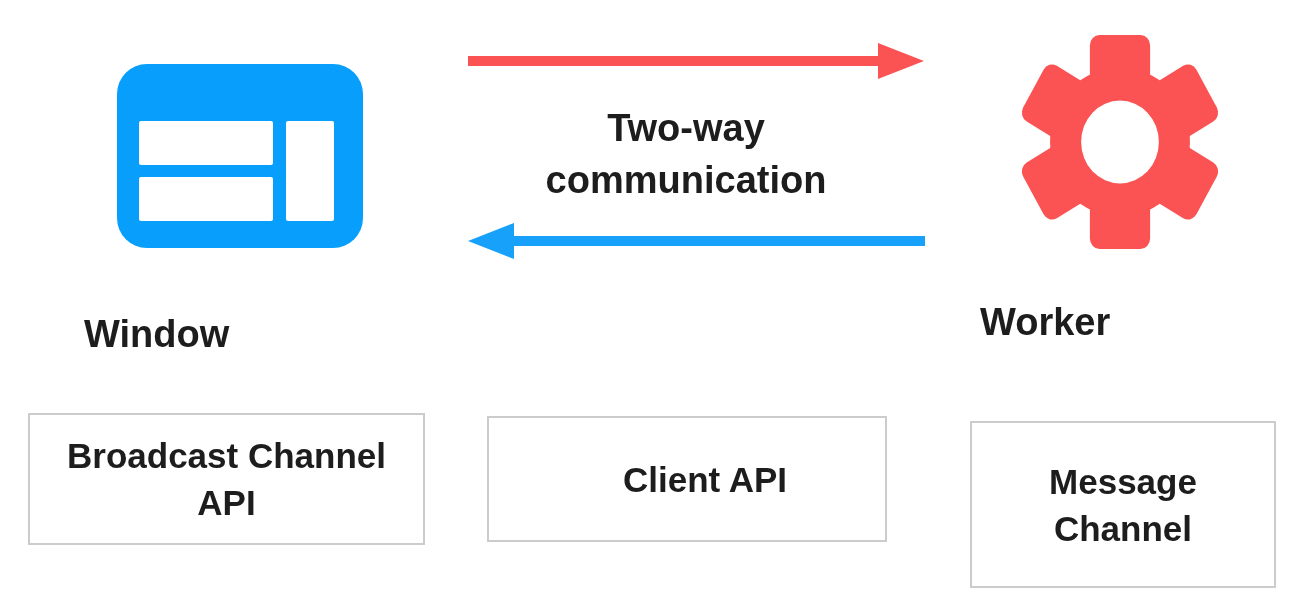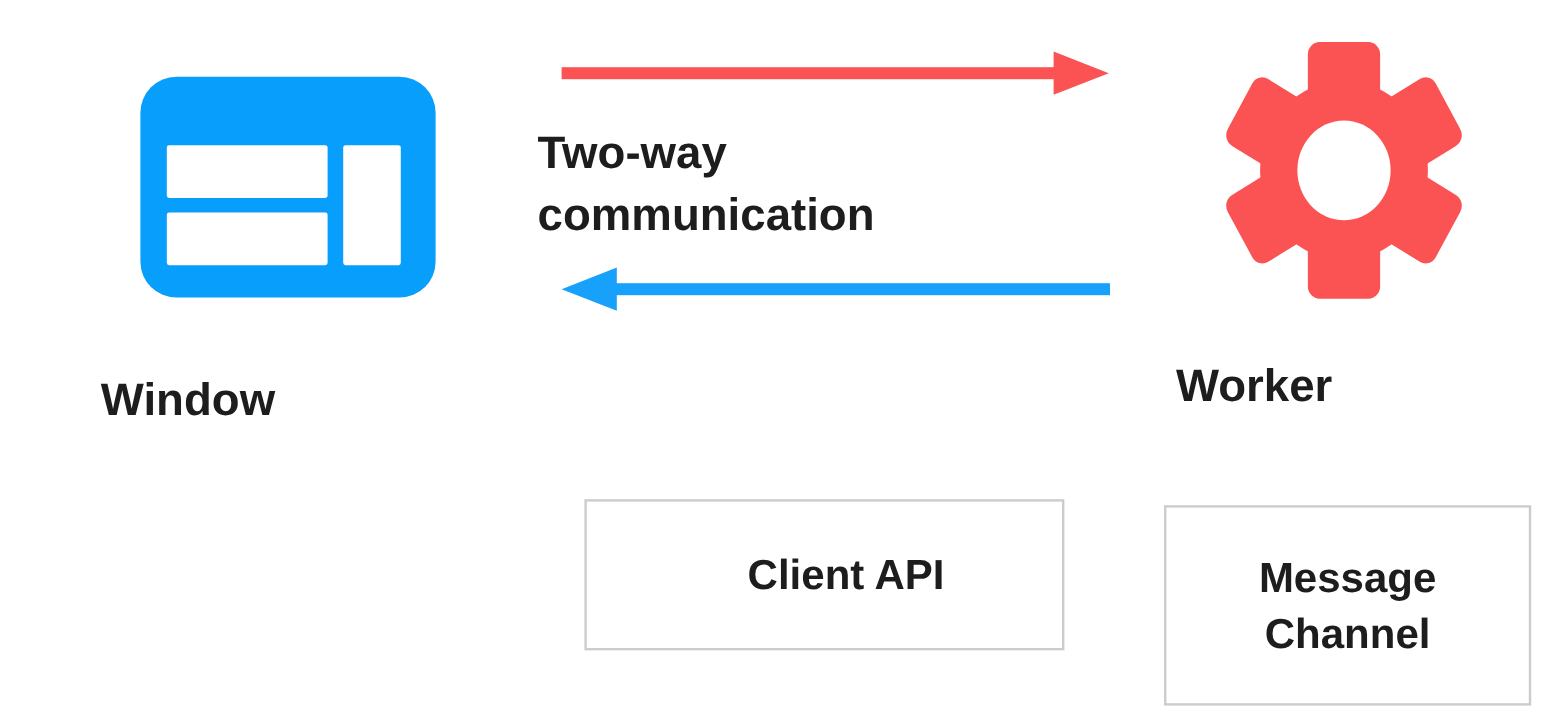--- a/index.html
+++ b/index.html
@@ -73,23 +73,24 @@
     height: 0;
     border-top: 18px solid transparent;
     border-bottom: 18px solid transparent;
   }
   .head-right { right: 0; border-left: 46px solid var(--red, #fb5353); }
   .head-left  { left: 0;  border-right: 46px solid var(--arrow-blue, #18a1fb); }
 
   
   .comm-label {
     position: absolute;
-    left: 448px;
+    left: 436px;
     top: 102px;
     width: 500px;
+    text-align: center;
     font-weight: 700;
     font-size: 38px;
     line-height: 52px;
     color: var(--text, #1d1d1d);
   }
 
   
   .api-box {
     position: absolute;
     box-sizing: border-box;
@@ -141,20 +142,23 @@
     <g class="gear-shape">
       <rect x="-31" y="-103" width="62" height="206" rx="10"></rect>
       <rect x="-31" y="-103" width="62" height="206" rx="10" transform="rotate(60)"></rect>
       <rect x="-31" y="-103" width="62" height="206" rx="10" transform="rotate(120)"></rect>
       <circle cx="0" cy="0" r="72"></circle>
     </g>
     <circle class="gear-hole" cx="0" cy="0" r="40"></circle>
   </svg>
   <div class="node-label worker-label">Worker</div>
 
+  <div class="api-box box-broadcast">
+    <span>Broadcast Channel API</span>
+  </div>
   <div class="api-box box-client">
     <span>Client API</span>
   </div>
   <div class="api-box box-message">
     <span>Message Channel</span>
   </div>
 
 </div>
 
 </body></html>

